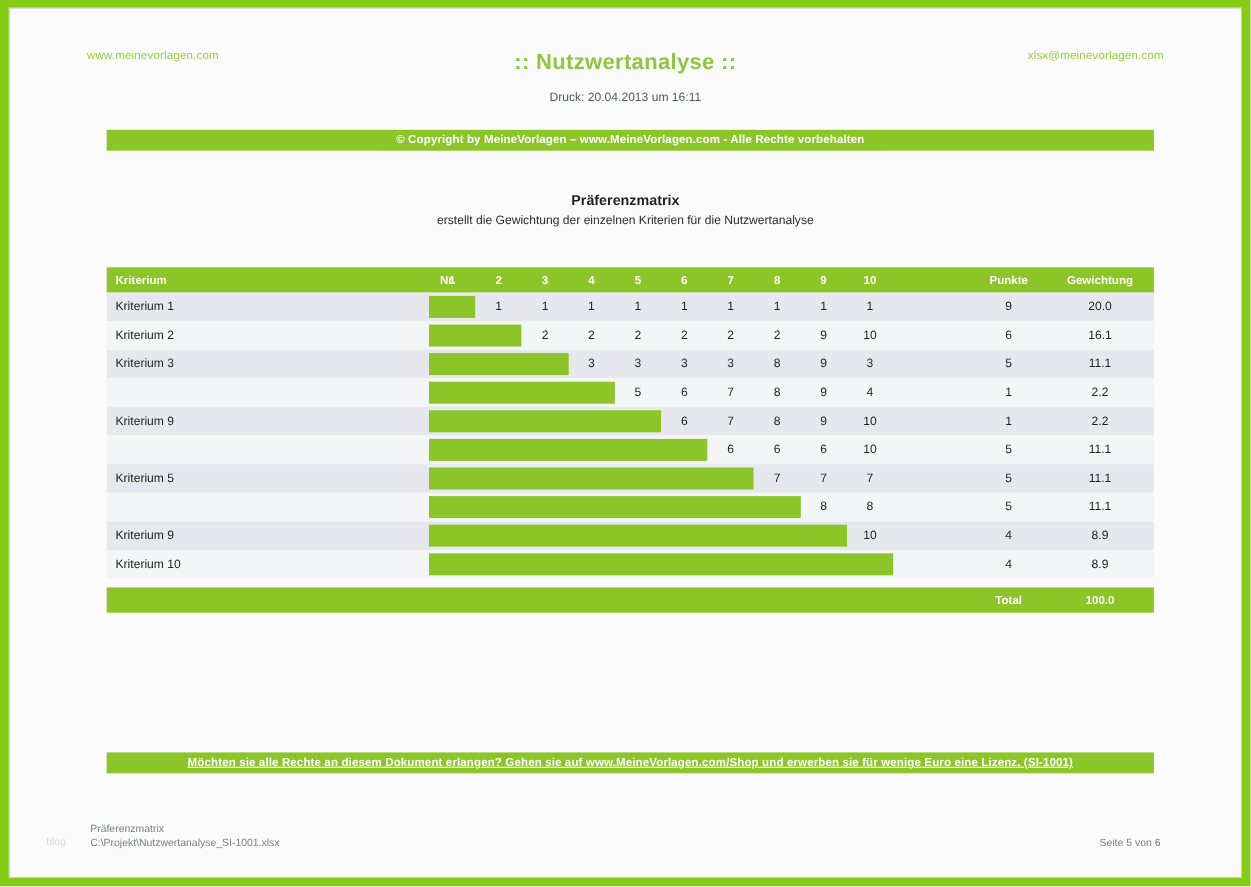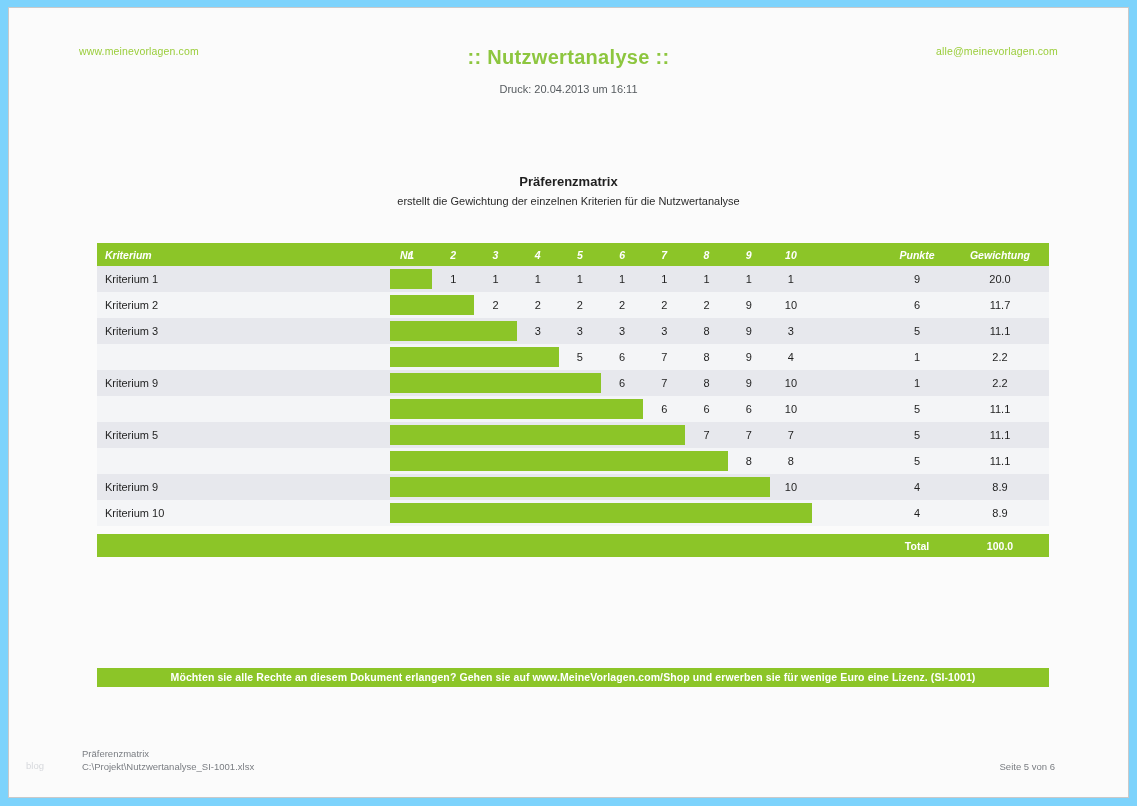--- a/index.html
+++ b/index.html
@@ -8,21 +8,21 @@
     background: #ffffff;
   }
   body {
     font-family: "Liberation Sans", sans-serif;
     -webkit-font-smoothing: antialiased;
   }
   #page {
     position: relative;
     width: 1137px;
     height: 806px;
-    background: #7dd3fc;
+    background: #84cc16;
     box-sizing: border-box;
     overflow: hidden;
   }
   
   .page-border {
     position: absolute;
     left: 8px;
     top: 7px;
     right: 8px;
     bottom: 8px;
@@ -78,21 +78,21 @@
     text-align: center;
     font-size: 10.5px;
     font-weight: bold;
     line-height: 19px;
     height: 19px;
     letter-spacing: 0.1px;
     white-space: nowrap;
     overflow: hidden;
   }
   .band.copyright { top: 110px; }
-  .band.license   { top: 660px; font-weight: bold; }
+  .band.license   { top: 676px; font-weight: bold; text-decoration: underline; }
 
   
   .sec-title {
     position: absolute;
     left: 0; right: 0;
     top: 166px;
     text-align: center;
     font-size: 13px;
     font-weight: bold;
     color: #1f1f1f;
@@ -114,21 +114,20 @@
     width: 952px;
   }
   .row {
     position: relative;
     height: 26px;
     width: 952px;
   }
   .row.head {
     background: #8cc528;
     height: 23px;
-    font-style: italic;
   }
   .row.odd  { background: #e7e8ed; }
   .row.even { background: #f4f5f7; }
   .row.total {
     background: #8cc528;
     height: 23px;
     margin-top: 8px;
   }
 
   .cell {
@@ -183,36 +182,37 @@
     font-size: 10.5px;
   }
 
   
   .foot {
     position: absolute;
     font-size: 9.5px;
     color: #7a7d82;
     white-space: nowrap;
   }
-  .foot.f-blog { left: 17px; top: 752px; color: #d6d8dc; }
+  .foot.f-blog { left: 33px; top: 752px; color: #d6d8dc; }
   .foot.f-name { left: 73px; top: 740px; }
   .foot.f-path { left: 73px; top: 753px; }
   .foot.f-page { right: 73px; top: 753px; }
 </style>
 </head>
 <body>
 
 <div id="page">
   <div class="page-border"></div>
   <div class="sheet">
 
     <div class="hdr-link left">www.meinevorlagen.com</div>
-    <div class="hdr-link right">alle@meinevorlagen.com</div>
+    <div class="hdr-link right">xlsx@meinevorlagen.com</div>
     <div class="doc-title">:: Nutzwertanalyse ::</div>
     <div class="doc-subtitle">Druck: 20.04.2013 um 16:11</div>
+    <div class="band copyright">© Copyright by MeineVorlagen – www.MeineVorlagen.com - Alle Rechte vorbehalten</div>
 
     <div class="sec-title">Präferenzmatrix</div>
     <div class="sec-sub">erstellt die Gewichtung der einzelnen Kriterien für die Nutzwertanalyse</div>
 
     <div class="tbl">
       <div class="row head">
         <div class="cell c-name">Kriterium</div>
         <div class="cell c-nr">Nr.</div>
         <div class="matrix-zone">
             <div class="mval" style="left: 0px; width: 42.2px;">1</div>
@@ -256,21 +256,21 @@
               <div class="mval" style="left: 84.4px; width: 42.2px;">2</div>
               <div class="mval" style="left: 126.6px; width: 42.2px;">2</div>
               <div class="mval" style="left: 168.8px; width: 42.2px;">2</div>
               <div class="mval" style="left: 211px; width: 42.2px;">2</div>
               <div class="mval" style="left: 253.2px; width: 42.2px;">2</div>
               <div class="mval" style="left: 295.4px; width: 42.2px;">2</div>
               <div class="mval" style="left: 337.6px; width: 42.2px;">9</div>
               <div class="mval" style="left: 379.8px; width: 42.2px;">10</div>
             </div>
             <div class="cell c-punkte">6</div>
-            <div class="cell c-gew">11.7</div>
+            <div class="cell c-gew">16.1</div>
           </div>
           <div class="row odd">
             <div class="cell c-name">Kriterium 3</div>
             <div class="cell c-nr">3</div>
             <div class="matrix-zone">
               <div class="bar" style="width: 126.6px;"></div>
               <div class="mval" style="left: 126.6px; width: 42.2px;">3</div>
               <div class="mval" style="left: 168.8px; width: 42.2px;">3</div>
               <div class="mval" style="left: 211px; width: 42.2px;">3</div>
               <div class="mval" style="left: 253.2px; width: 42.2px;">3</div>

